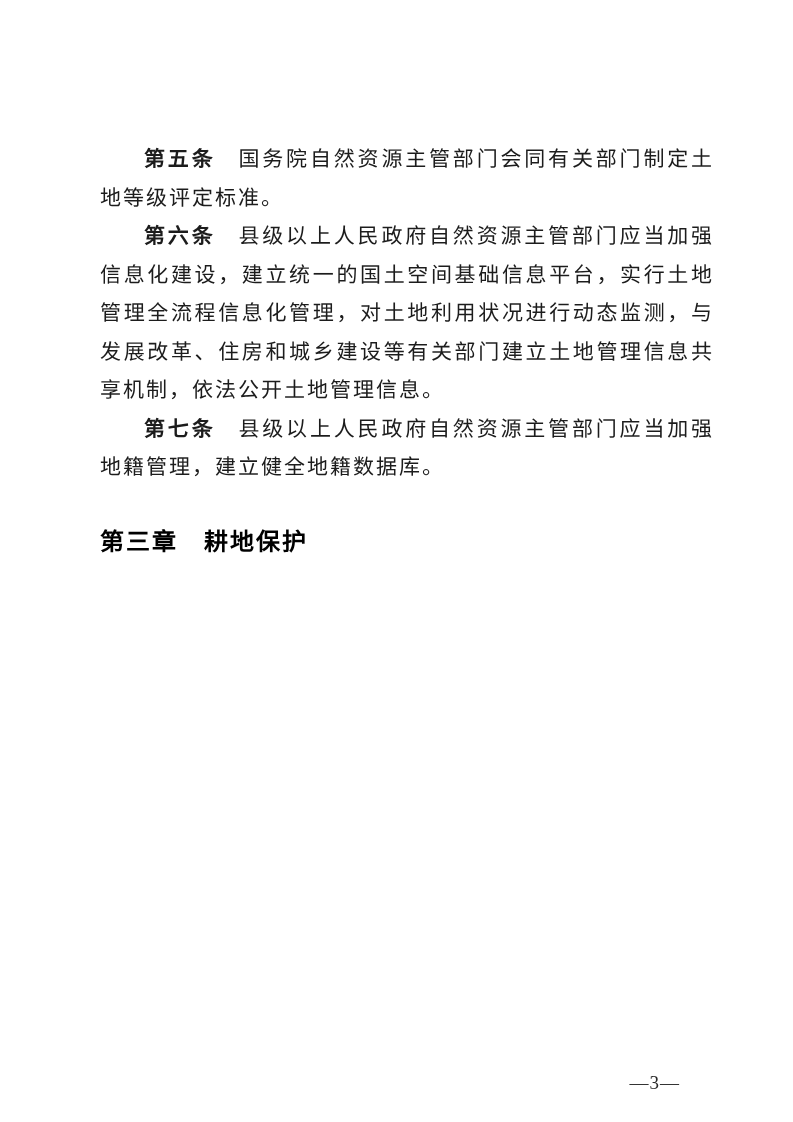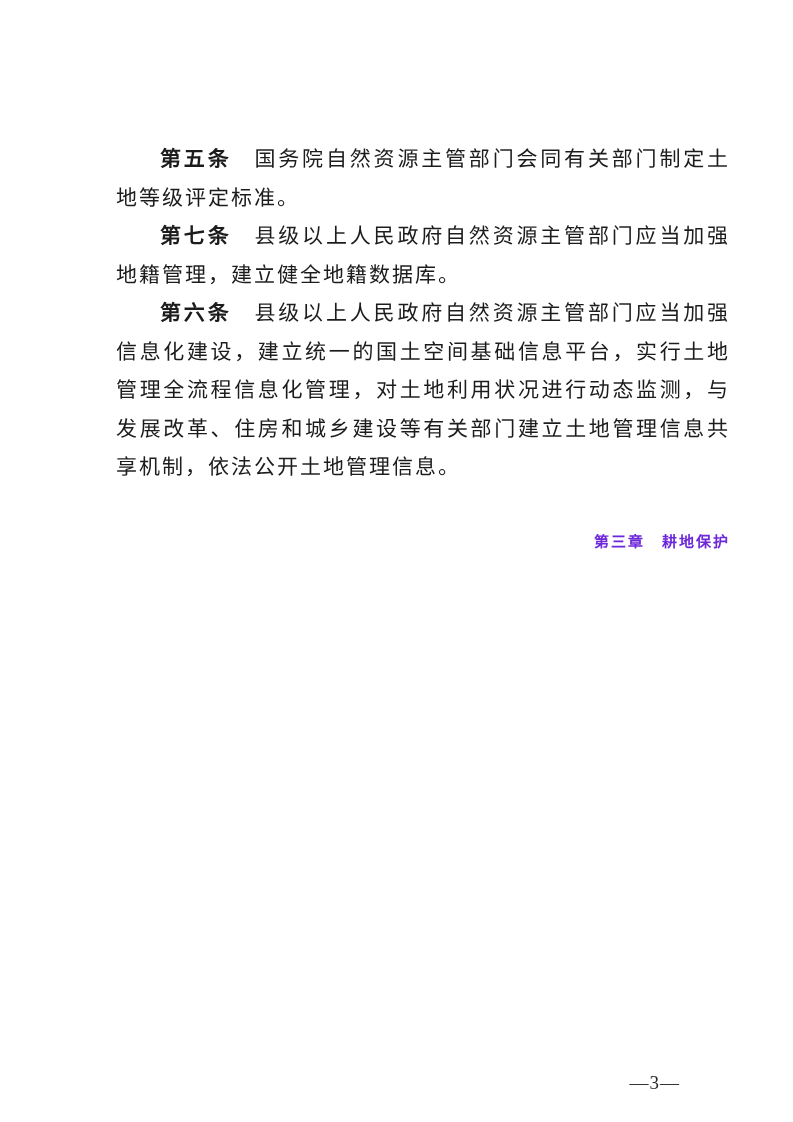--- a/index.html
+++ b/index.html
@@ -12,21 +12,21 @@
     width: 793px;
     height: 1122px;
     background: #ffffff;
     overflow: hidden;
     font-family: "Liberation Serif", "DejaVu Serif", serif;
     color: #1c1c1c;
     box-sizing: border-box;
   }
   .content {
     position: absolute;
-    left: 116px;
+    left: 100px;
     top: 140px;
     width: 614px;
   }
   p.para {
     margin: 0;
     font-size: 21px;
     line-height: 38.5px;
     letter-spacing: 2px;
     text-align: justify;
     text-justify: inter-character;
@@ -36,28 +36,28 @@
   .article-label {
     font-weight: bold;
     font-family: "Liberation Sans", "DejaVu Sans", sans-serif;
     margin-right: 23px;
   }
   .article-label:empty {
     margin-right: 0;
   }
   h2.chapter {
     margin: 35px 0 41px 0;
-    text-align: right;
+    text-align: left;
     text-indent: 0;
     font-family: "Liberation Sans", "DejaVu Sans", sans-serif;
     font-weight: bold;
-    font-size: 15px;
+    font-size: 24px;
     letter-spacing: 2px;
     line-height: 40px;
-    color: #6d28d9;
+    color: #000000;
   }
   .page-number {
     position: absolute;
     right: 113px;
     bottom: 28px;
     font-size: 19px;
     letter-spacing: 1px;
     color: #2a2a2a;
     font-family: "Liberation Serif", "DejaVu Serif", serif;
   }
@@ -65,23 +65,23 @@
 </head>
 <body>
 
 <div class="page">
   <div class="content">
 
     <p class="para"><span class="article-label">第五条</span><span>国务院自然资源主管部门会同有关部门制定土地等级评定标准。</span></p>
 
 
 
+    <p class="para"><span class="article-label">第六条</span><span>县级以上人民政府自然资源主管部门应当加强信息化建设，建立统一的国土空间基础信息平台，实行土地管理全流程信息化管理，对土地利用状况进行动态监测，与发展改革、住房和城乡建设等有关部门建立土地管理信息共享机制，依法公开土地管理信息。</span></p>
+
     <p class="para"><span class="article-label">第七条</span><span>县级以上人民政府自然资源主管部门应当加强地籍管理，建立健全地籍数据库。</span></p>
-
-    <p class="para"><span class="article-label">第六条</span><span>县级以上人民政府自然资源主管部门应当加强信息化建设，建立统一的国土空间基础信息平台，实行土地管理全流程信息化管理，对土地利用状况进行动态监测，与发展改革、住房和城乡建设等有关部门建立土地管理信息共享机制，依法公开土地管理信息。</span></p>
 
     <h2 class="chapter">第三章　耕地保护</h2>
 
 
   </div>
 
   <div class="page-number">—3—</div>
 </div>
 
 </body></html>

